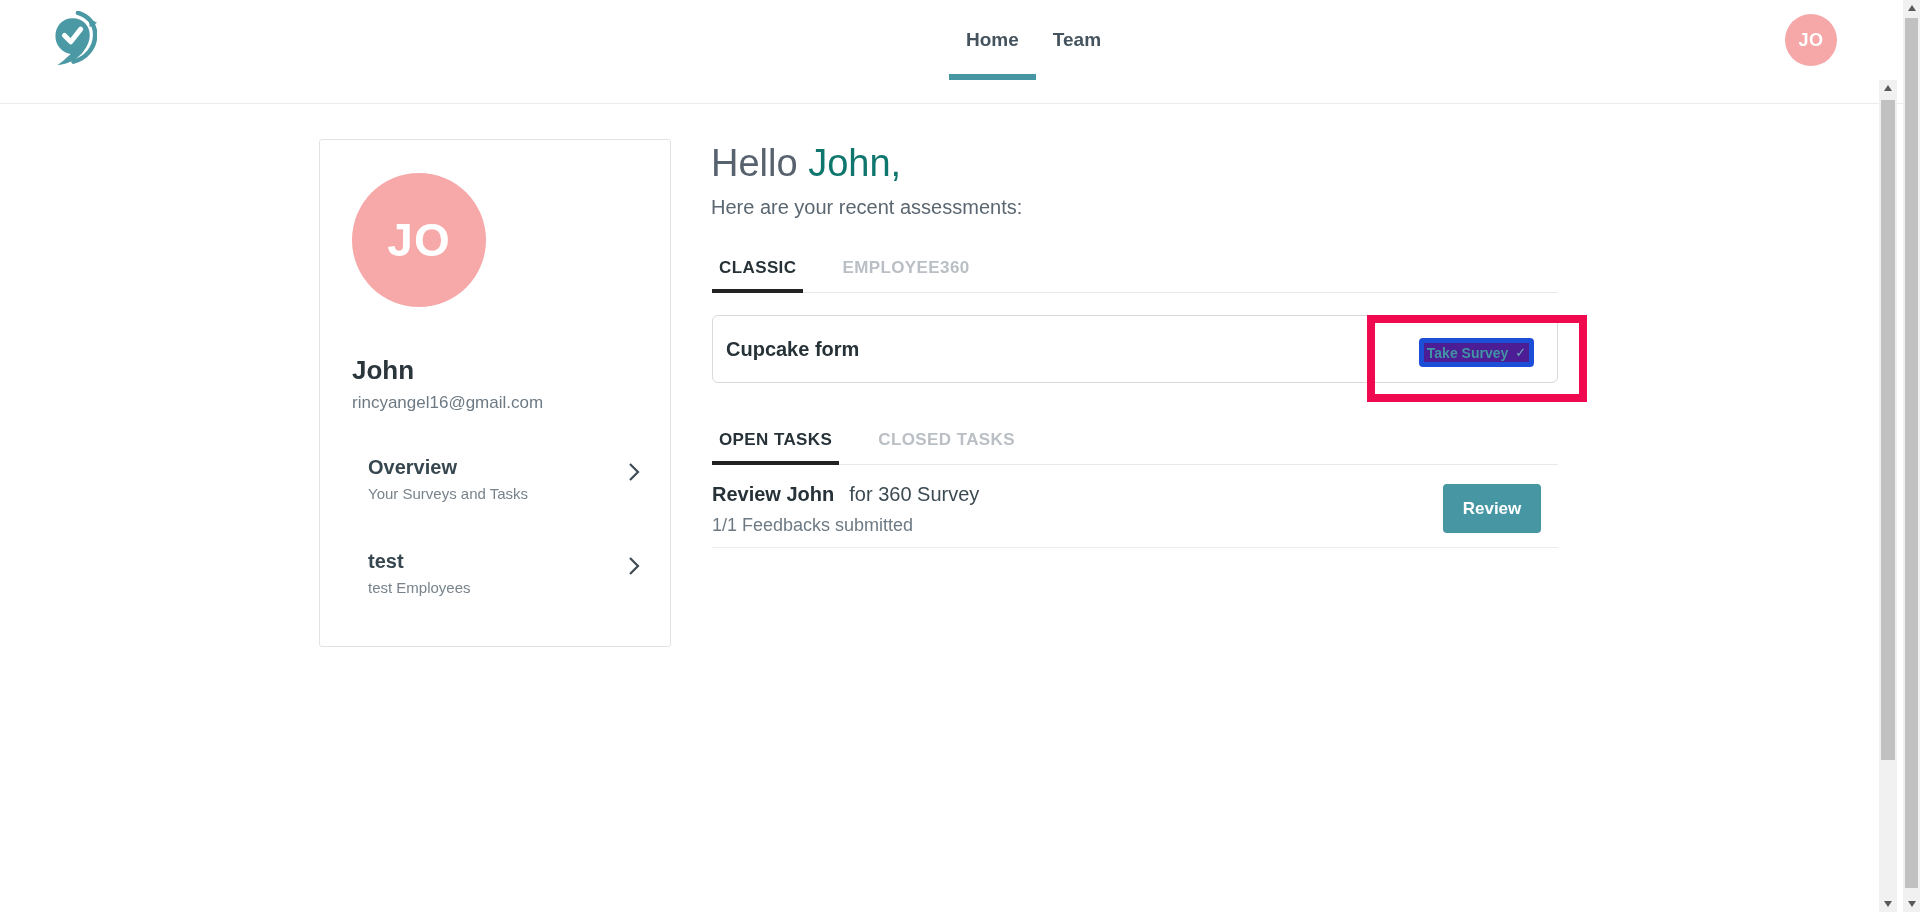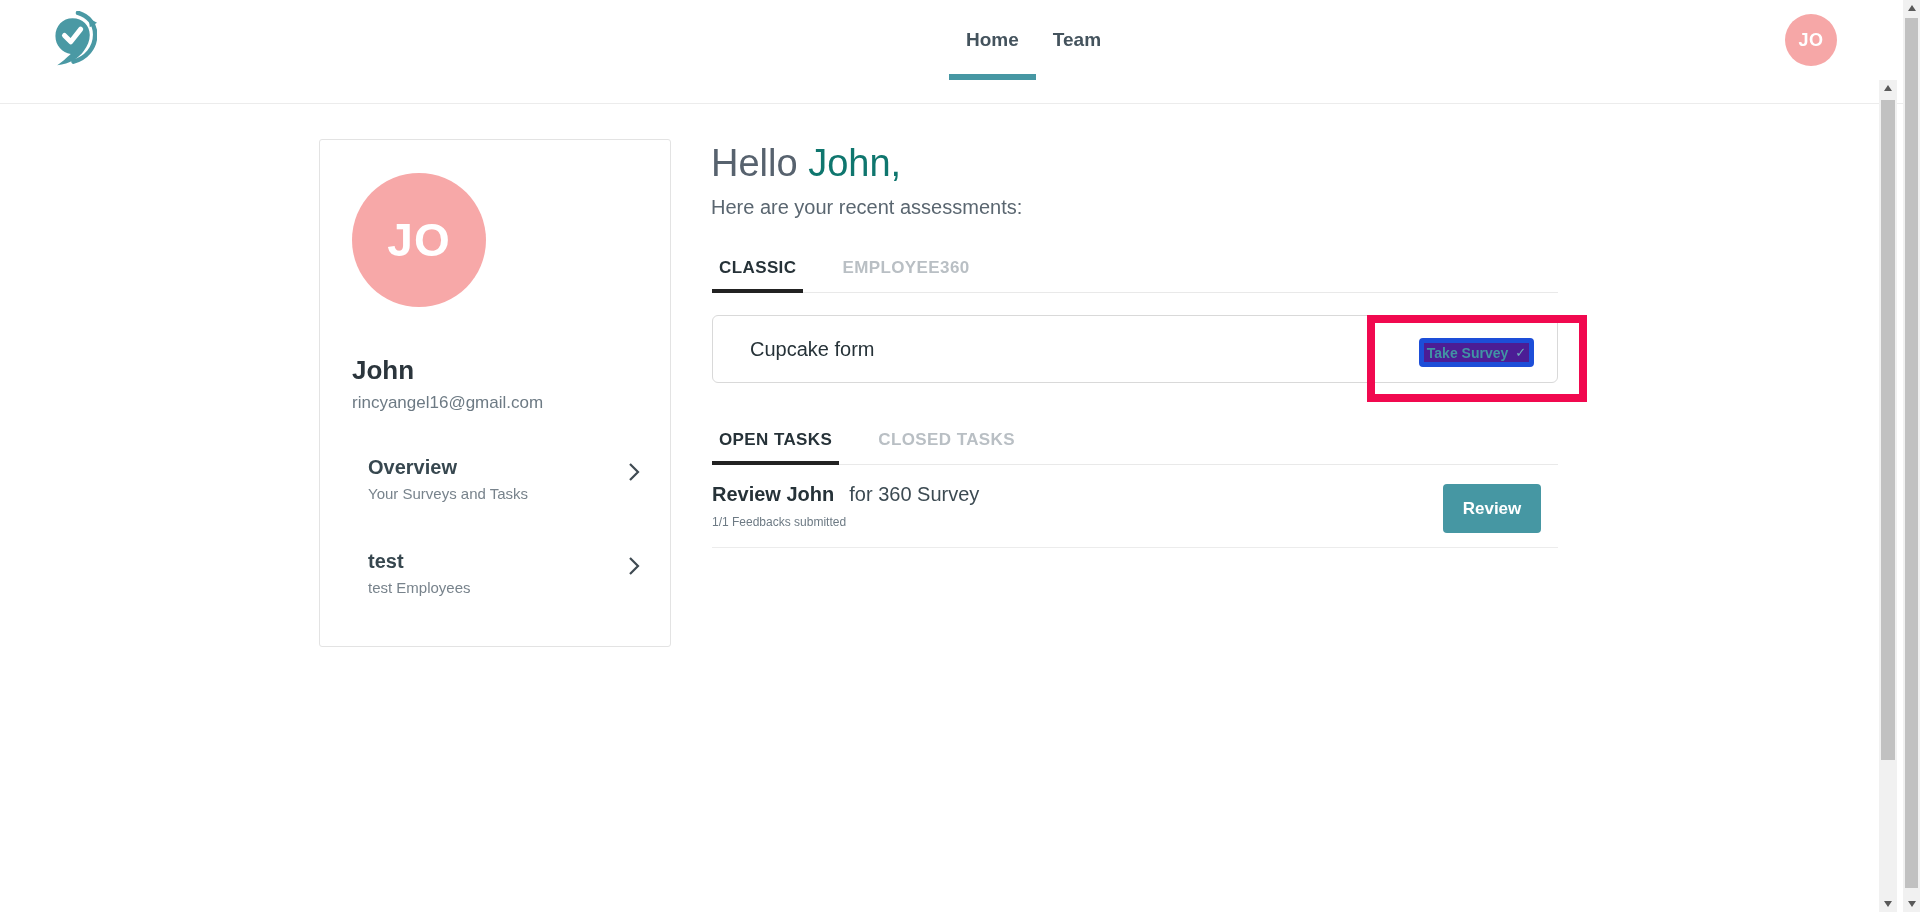--- a/index.html
+++ b/index.html
@@ -62,41 +62,41 @@
     font-size:17px; font-weight:700; letter-spacing:.4px; color:#b9bfc4; cursor:pointer;
     border-bottom:4px solid transparent; margin-bottom:-1px;
   }
   .tab.active { color:#263238; border-bottom-color:#222; }
 
   .survey-card {
     position:absolute; left:712px; top:315px; width:846px; height:68px;
     background:#fff; border:1px solid #d9d9d9; border-radius:6px;
   }
   .survey-name {
-    position:absolute; left:37px; top:0; height:100%; display:flex; align-items:center;
-    font-size:20px; font-weight:400; color:#263238;
+    position:absolute; left:13px; top:0; height:100%; display:flex; align-items:center;
+    font-size:20px; font-weight:700; color:#263238;
   }
   .take-survey-btn {
     position:absolute; right:23px; top:22px; width:115px; height:29px;
     background:#4c1d95; border:5px solid #1d4ed8; border-radius:4px; cursor:pointer;
     display:flex; align-items:center; justify-content:center; gap:7px;
     font-family:"Liberation Sans", sans-serif;
     font-size:14px; font-weight:700; color:#4194a4;
   }
   .take-survey-check { font-size:13px; font-weight:400; color:#6fadbb; }
 
   .annotation-box {
     position:absolute; left:1367px; top:315px; width:220px; height:87px;
     border:8px solid #f1094f; z-index:8; pointer-events:none;
   }
 
   .task-title { position:absolute; left:712px; top:483px; font-size:20px; color:#263238; }
   .task-title-main { font-weight:700; }
   .task-title-suffix { font-weight:400; color:#3c4a52; margin-left:15px; }
-  .task-status { position:absolute; left:712px; top:515px; font-size:12px; color:#6d7a84; }
+  .task-status { position:absolute; left:712px; top:515px; font-size:18px; color:#6d7a84; }
   .task-divider { position:absolute; left:712px; top:547px; width:846px; height:1px; background:#ececec; }
   .review-btn {
     position:absolute; left:1443px; top:484px; width:98px; height:49px;
     background:#4697a3; border:none; border-radius:4px; cursor:pointer;
     color:#fff; font-size:17px; font-weight:700; font-family:"Liberation Sans", sans-serif;
   }
 
   
   .scrollbar { position:absolute; background:#f1f1f1; z-index:9; }
   .scrollbar-outer { left:1903px; top:0; width:17px; height:912px; }

